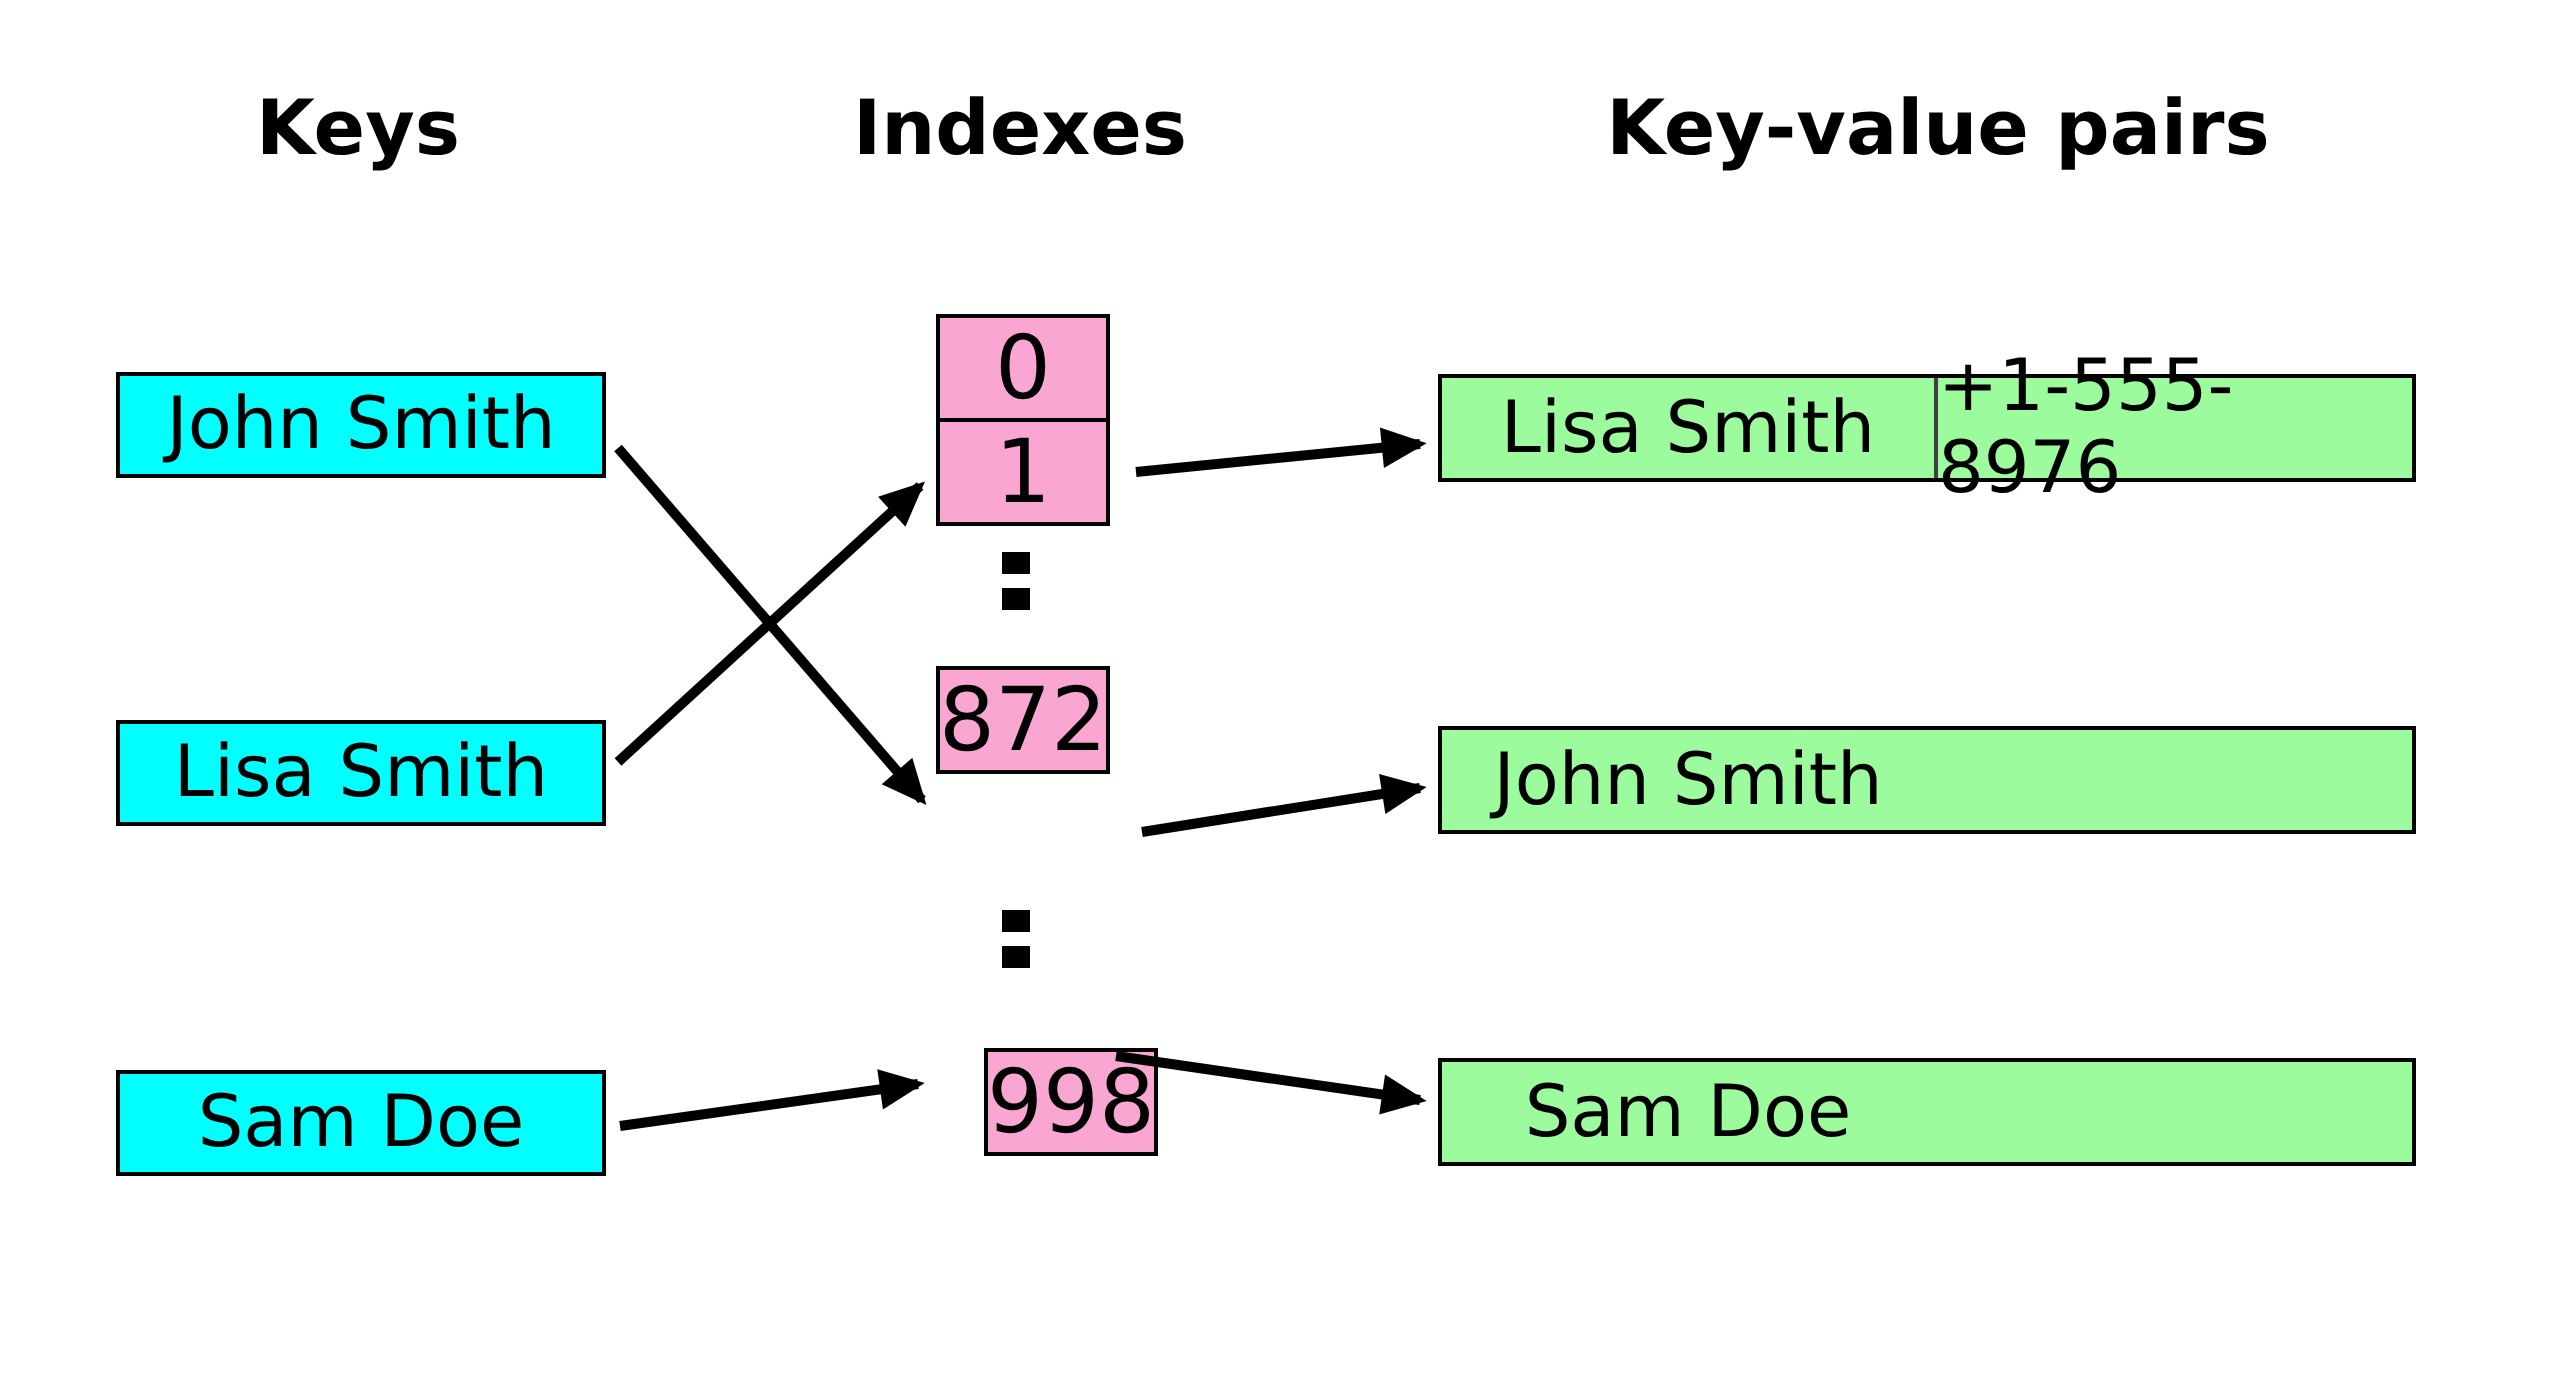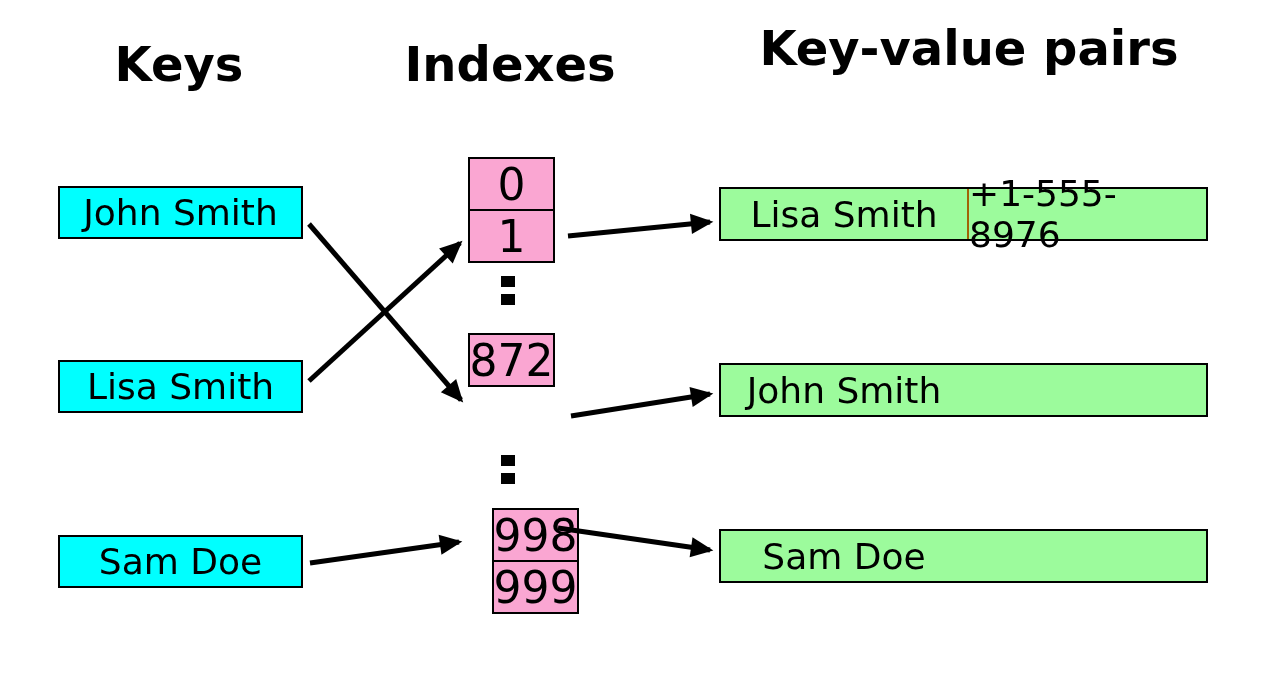--- a/index.html
+++ b/index.html
@@ -10,49 +10,49 @@
     color:#000;
     position:relative;
     overflow:hidden;
   }
   .canvas{position:absolute;inset:0;width:1280px;height:689px;}
 
   
   .heading{
     position:absolute;
     font-weight:700;
-    font-size:48px;
+    font-size:38px;
     line-height:52px;
     text-align:center;
     letter-spacing:0px;
     white-space:nowrap;
   }
   #h-keys{left:-1px;top:38px;width:360px;}
   #h-indexes{left:330px;top:38px;width:360px;}
-  #h-records{left:714px;top:22px;width:510px;white-space:normal;}
+  #h-records{left:714px;top:38px;width:510px;white-space:normal;}
 
   
   .keybox{
     position:absolute;
     left:58px;width:245px;height:53px;
     background:var(--key-color,#00ffff);
     border:2px solid #000;
     box-sizing:border-box;
     display:flex;align-items:center;justify-content:center;
     font-size:36px;
   }
   #key-0{top:186px;}
   #key-1{top:360px;}
   #key-2{top:535px;}
 
   
   .idxgroup{position:absolute;left:468px;width:87px;}
   #idxg-0{top:157px;}
   #idxg-1{top:333px;}
-  #idxg-2{top:508px;padding-left:24px;}
+  #idxg-2{top:524px;padding-left:24px;}
   .idxcell{
     width:87px;height:54px;
     background:var(--idx-color,#faa6d2);
     border:2px solid #000;
     box-sizing:border-box;
     display:flex;align-items:center;justify-content:center;
     font-size:44px;
   }
   .idxcell + .idxcell{margin-top:-2px;}
 
@@ -78,21 +78,21 @@
   #rec-0{top:187px;}
   #rec-1{top:363px;}
   #rec-2{top:529px;}
   .rname{
     flex:0 0 246px;
     display:flex;align-items:center;justify-content:center;
     box-sizing:border-box;
   }
   .rphone{
     flex:1 1 auto;
-    border-left:2px solid #a16207;
+    border-left:2px solid #404040;
     display:flex;align-items:center;justify-content:center;
     box-sizing:border-box;
   }
 
   
   #arrows{position:absolute;left:0;top:0;width:1280px;height:689px;pointer-events:none;}
 </style>
 </head>
 <body style="--key-color: #00ffff; --idx-color: #faa6d2; --rec-color: #9cfb9c; background: rgb(255, 255, 255);">
 
@@ -128,21 +128,20 @@
     <div class="idxcell">872</div>
   </div>
 
   <div class="dots" id="dots-1">
       <i></i>
       <i></i>
     </div>
 
   <div class="idxgroup" id="idxg-2">
     <div class="idxcell">998</div>
-    <div class="idxcell">999</div>
   </div>
 
   <div class="record" id="rec-0">
     <div class="rname">Lisa Smith</div>
     <div class="rphone">+1-555-8976</div>
   </div>
   <div class="record" id="rec-1">
     <div class="rname">John Smith</div>
   </div>
   <div class="record" id="rec-2">

